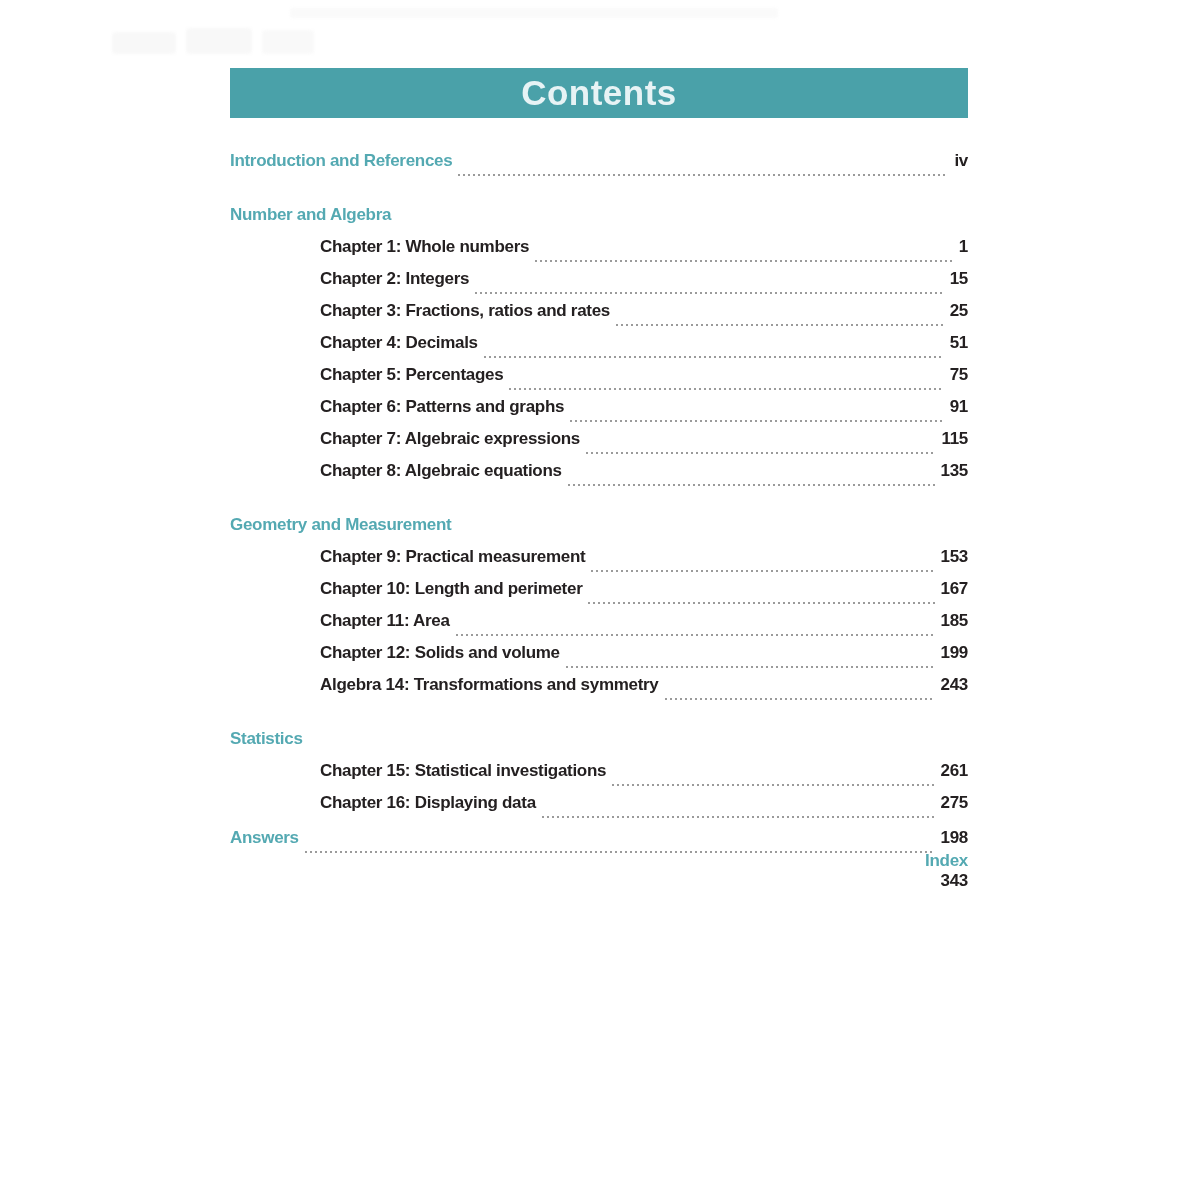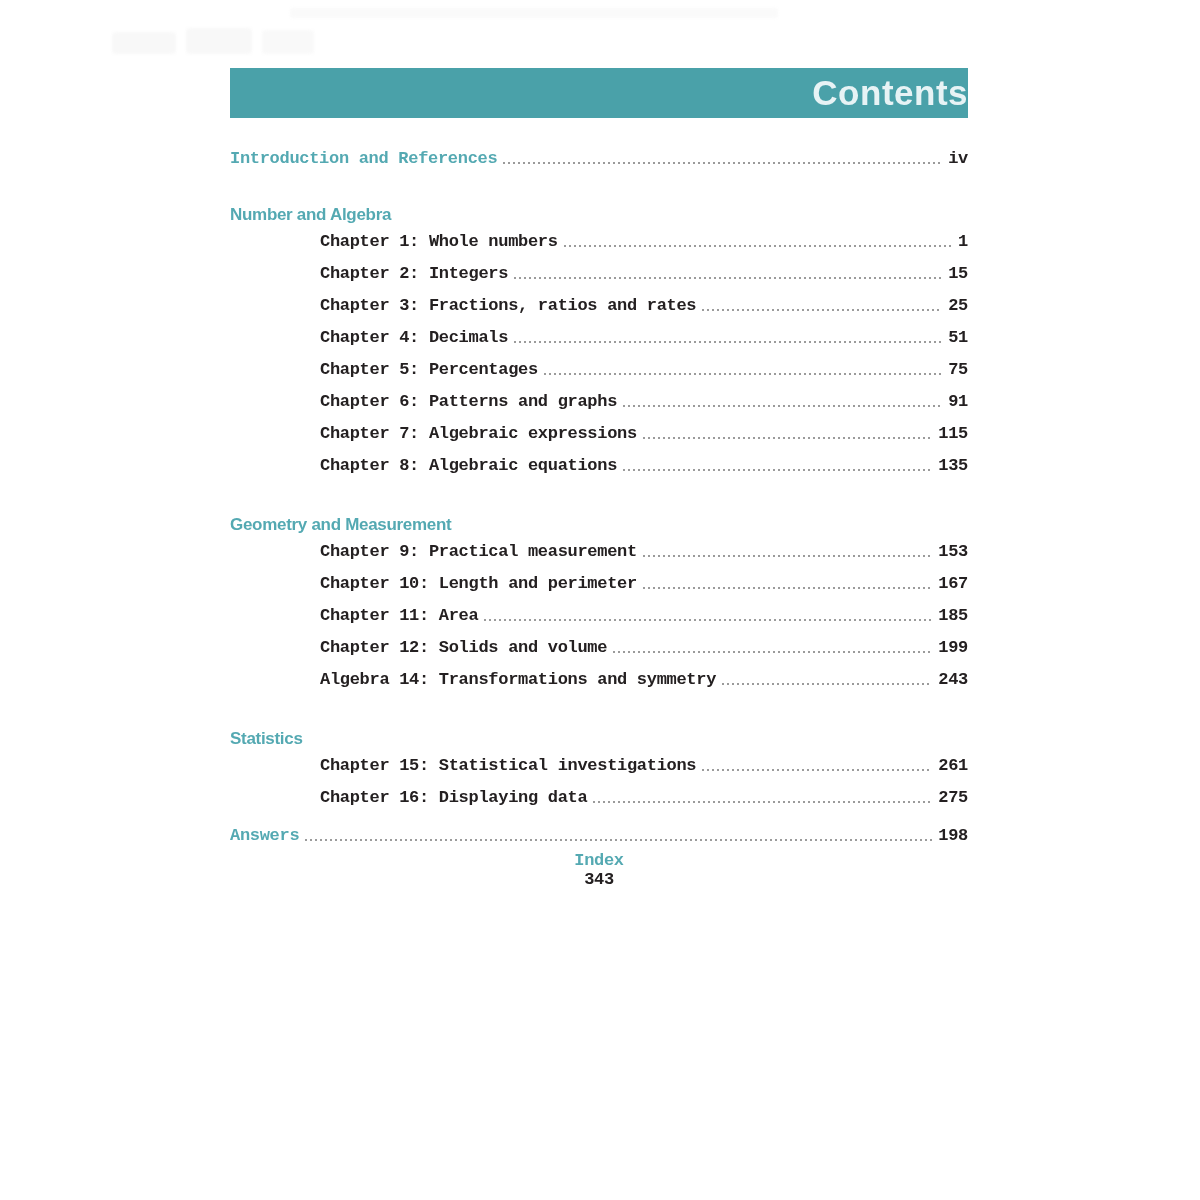--- a/index.html
+++ b/index.html
@@ -23,36 +23,35 @@
     left: 230px;
     top: 0;
     width: 738px;
   }
   .title-bar {
     margin-top: 68px;
     height: 50px;
     background: var(--bar_color, #4aa1a9);
     display: flex;
     align-items: center;
-    justify-content: flex-end;
+    justify-content: center;
   }
   .title-bar .title-text {
     color: var(--bar_text_color, #e7f3f5);
     font-size: 35px;
     font-weight: bold;
     letter-spacing: 0.5px;
   }
   .row {
     display: flex;
-    align-items: center;
+    align-items: flex-end;
     font-weight: bold;
     font-size: 17px;
     letter-spacing: -0.3px;
     color: var(--entry_color, #242021);
-    font-family: Liberation Mono, monospace;
   }
   .row.top-level { height: 26px; }
   .row.top-level .label { color: var(--section_color, #54a9b2); }
   .row.intro { margin-top: 27px; }
   .row.answers { margin-top: 9px; }
   .row.index { margin-top: 3px; flex-direction: column; }
   .section-title {
     margin: 34px 0 0 0;
     font-size: 17px;
     font-weight: bold;

